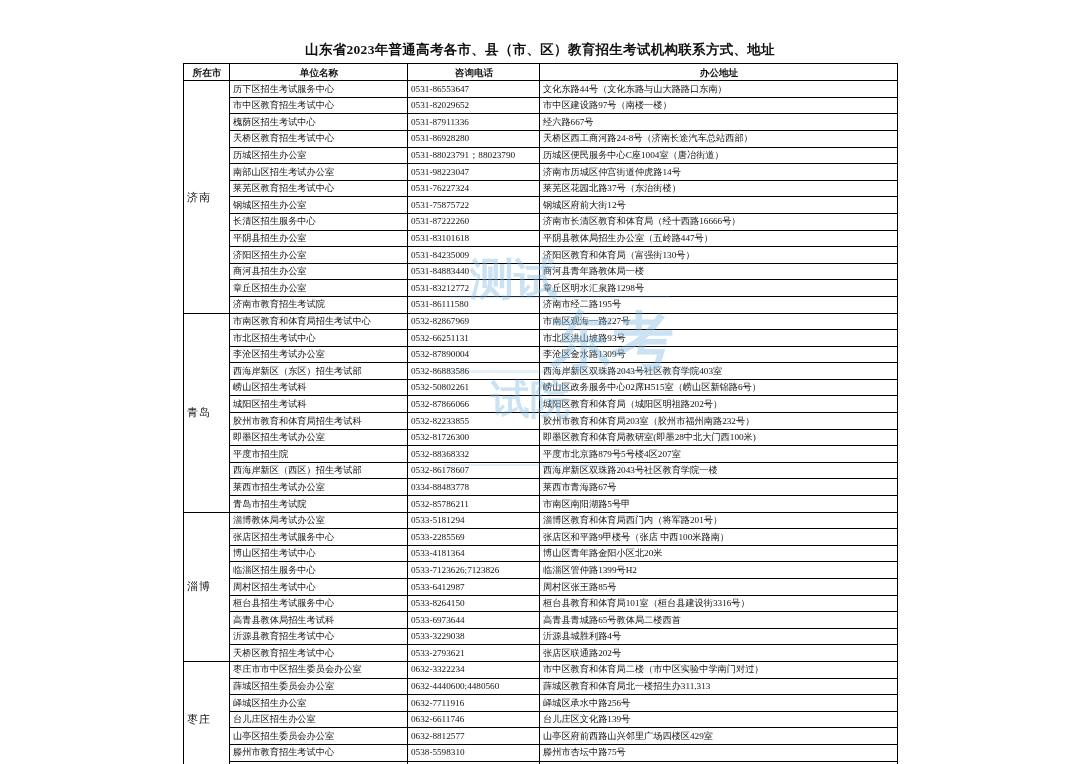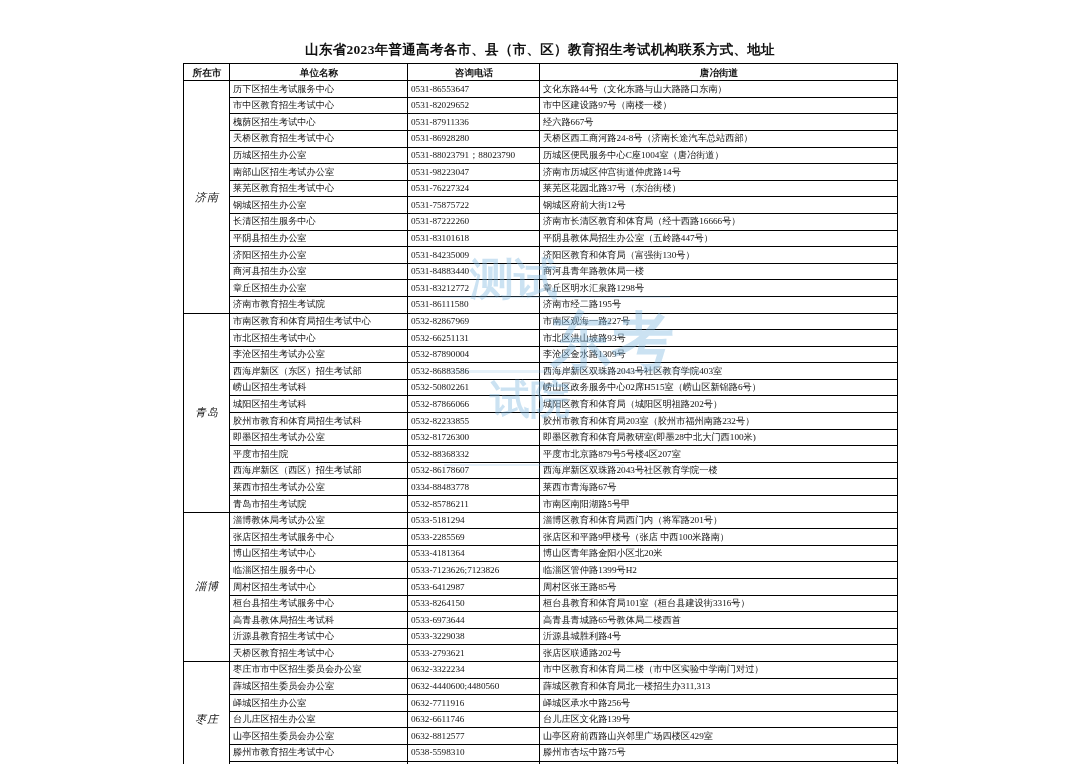--- a/index.html
+++ b/index.html
@@ -55,24 +55,22 @@
     text-align: center;
     font-weight: bold;
     font-size: 9.6px;
     height: 14px;
   }
   .col-city { width: 46px; text-align: center; }
   .col-unit { width: 178px; }
   .col-phone { width: 132px; }
   .col-addr { width: 358px; }
   td.city {
-    text-align: center;
     font-size: 11px;
     letter-spacing: 1px;
-    font-style: italic;
   }
   td.rowcell { height: 13.6px; }
   .top-header-row th {
     border-top: 1px solid #000;
   }
   
   .watermark {
     position: absolute;
     left: 430px;
     top: 250px;
@@ -131,21 +129,21 @@
         <col class="col-city">
         <col class="col-unit">
         <col class="col-phone">
         <col class="col-addr">
       </colgroup>
       <thead>
         <tr class="top-header-row">
           <th>所在市</th>
           <th>单位名称</th>
           <th>咨询电话</th>
-          <th>唐冶街道</th>
+          <th>办公地址</th>
         </tr>
       </thead>
       <tbody id="table-body">
           <tr>
             <td class="city rowcell" rowspan="14">济南</td>
             <td class="rowcell">历下区招生考试服务中心</td>
             <td class="rowcell">0531-86553647</td>
             <td class="rowcell">文化东路44号（文化东路与山大路路口东南）</td>
           </tr>
           <tr>

